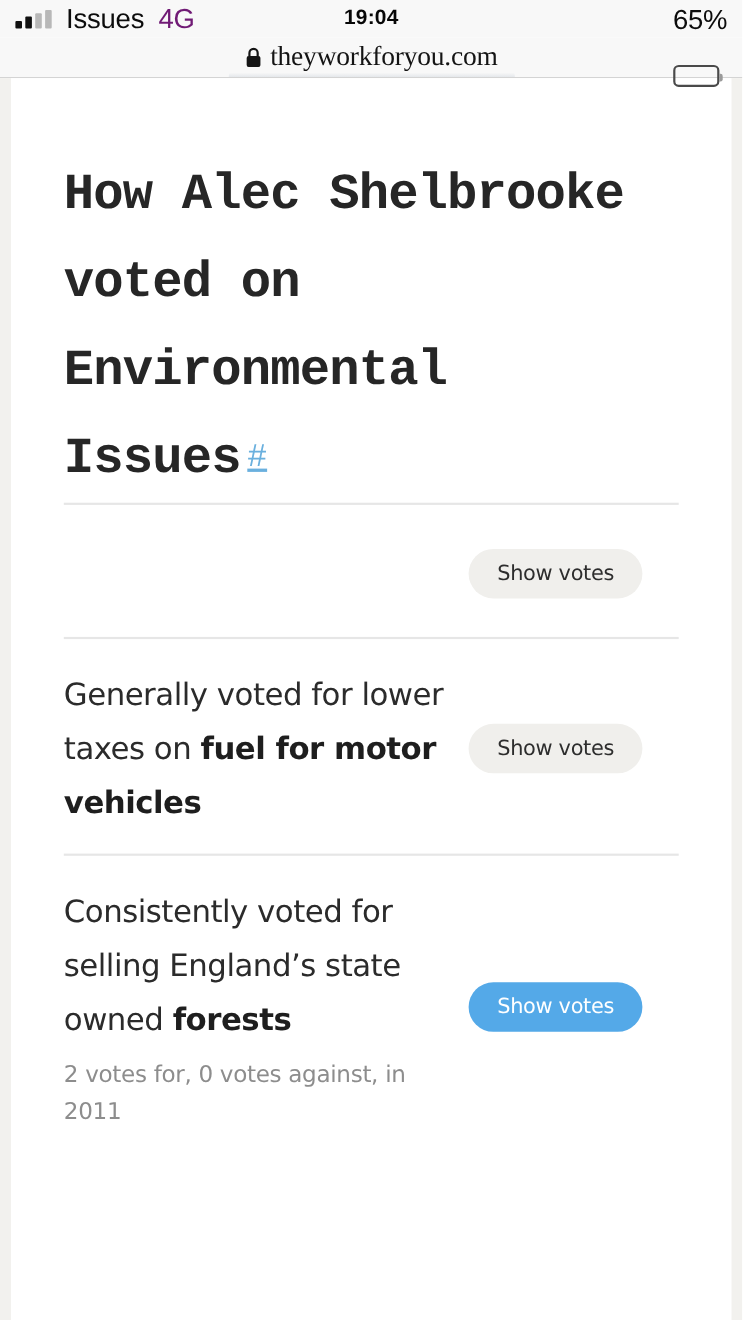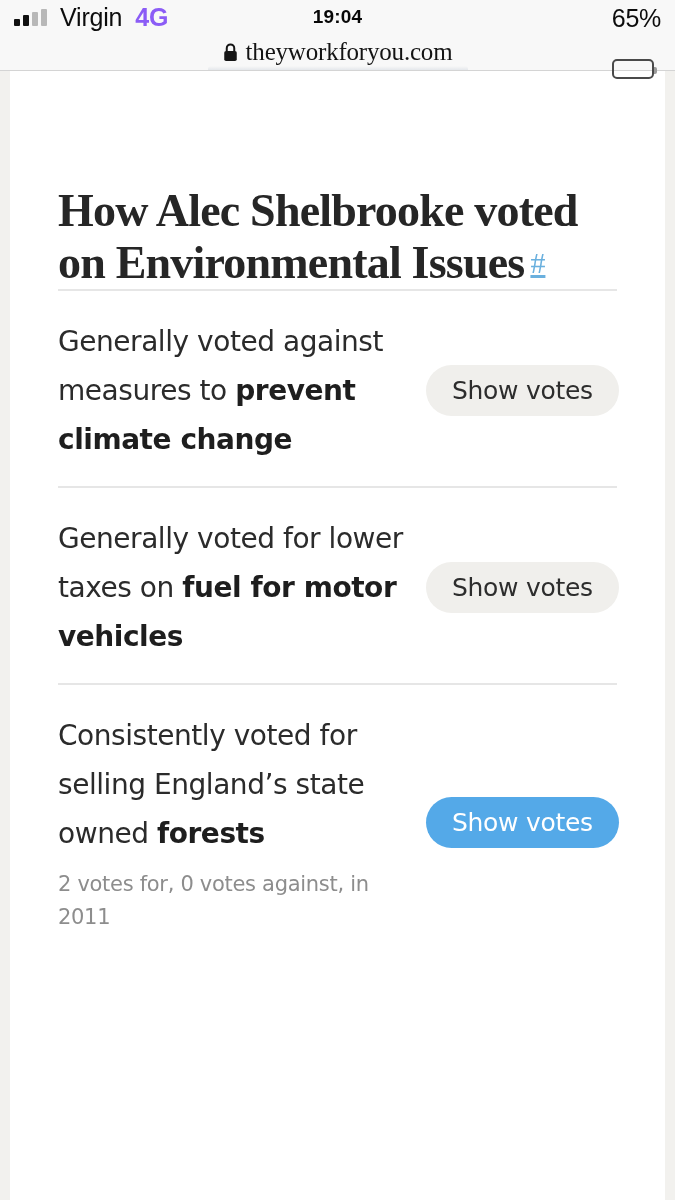--- a/index.html
+++ b/index.html
@@ -48,23 +48,22 @@
   .signal i:nth-child(4) { height: 17px; background: #b8b8b8; }
 
   .carrier {
     font-size: 25px;
     color: #0c0c0c;
     letter-spacing: -0.2px;
     font-family: "Liberation Sans", sans-serif;
   }
   .netmode {
     font-size: 25px;
-    color: #8b5cf6;
+    color: #701a75;
     letter-spacing: -0.2px;
-    font-weight: bold;
   }
 
   .sb-time {
     position: absolute;
     left: 0; right: 0;
     text-align: center;
     font-size: 19px;
     font-weight: bold;
     color: #070707;
     letter-spacing: 0.2px;
@@ -138,27 +137,27 @@
   .sheet {
     position: absolute;
     top: 0; left: 10px; right: 10px; bottom: 0;
     background: #ffffff;
   }
   .content {
     padding: 0 48px;
   }
 
   .page-title {
-    font-family: Liberation Serif, serif;
+    font-family: Liberation Mono, monospace;
     font-size: 46px;
-    line-height: 52px;
+    line-height: 80px;
     font-weight: bold;
     color: #262626;
     letter-spacing: -0.8px;
-    padding-top: 114px;
+    padding-top: 66px;
   }
   .page-title .hash {
     color: #6ab0de;
     font-size: 30px;
     font-weight: normal;
     vertical-align: 5px;
     margin-left: 6px;
     letter-spacing: 0;
   }
 
@@ -207,21 +206,21 @@
     align-self: center;
     padding-left: 16px;
   }
 
   .show-votes {
     display: inline-block;
     border: none;
     border-radius: 30px;
     padding: 13px 26px;
     font-family: "DejaVu Sans", sans-serif;
-    font-size: 25px;
+    font-size: 19px;
     line-height: 1;
     letter-spacing: -0.3px;
     cursor: pointer;
     white-space: nowrap;
   }
   .show-votes.inactive {
     background: #f0efec;
     color: #2d2d2d;
   }
   .show-votes.active {
@@ -235,21 +234,21 @@
 <div class="device">
 
   <div class="statusbar">
     <div class="sb-left">
       <span class="signal">
           <i style="background: rgb(16, 16, 16);"></i>
           <i style="background: rgb(16, 16, 16);"></i>
           <i style="background: rgb(184, 184, 184);"></i>
           <i style="background: rgb(184, 184, 184);"></i>
         </span>
-      <span class="carrier">Virgin</span>
+      <span class="carrier">Issues</span>
       <span class="netmode">4G</span>
     </div>
 
     <div class="sb-time">19:04</div>
 
     <div class="sb-right">
       <svg class="bt-icon" viewBox="0 0 12 20">
         <path d="M5.2 0.6 L10.4 5.6 L5.2 10 L5.2 0.6 Z M5.2 10 L10.4 14.4 L5.2 19.4 L5.2 10 Z M5.2 10 L1.2 6.4 M5.2 10 L1.2 13.6" fill="none" stroke="#0c0c0c" stroke-width="1.7" stroke-linejoin="round" stroke-linecap="round"></path>
       </svg>
       <span class="battpct">65%</span>
@@ -273,21 +272,20 @@
       <div class="content">
 
         <h1 class="page-title">
           <span>How Alec Shelbrooke voted on Environmental Issues</span><a class="hash" href="#">#</a>
         </h1>
 
         <div class="divider"></div>
 
         <div class="entry">
           <div class="entry-text">
-            <div class="entry-desc"><span>Generally voted against measures to </span><b>prevent climate change</b></div>
           </div>
           <div class="entry-action">
             <button class="show-votes inactive">Show votes</button>
           </div>
         </div>
 
         <div class="divider"></div>
 
         <div class="entry">
           <div class="entry-text">

